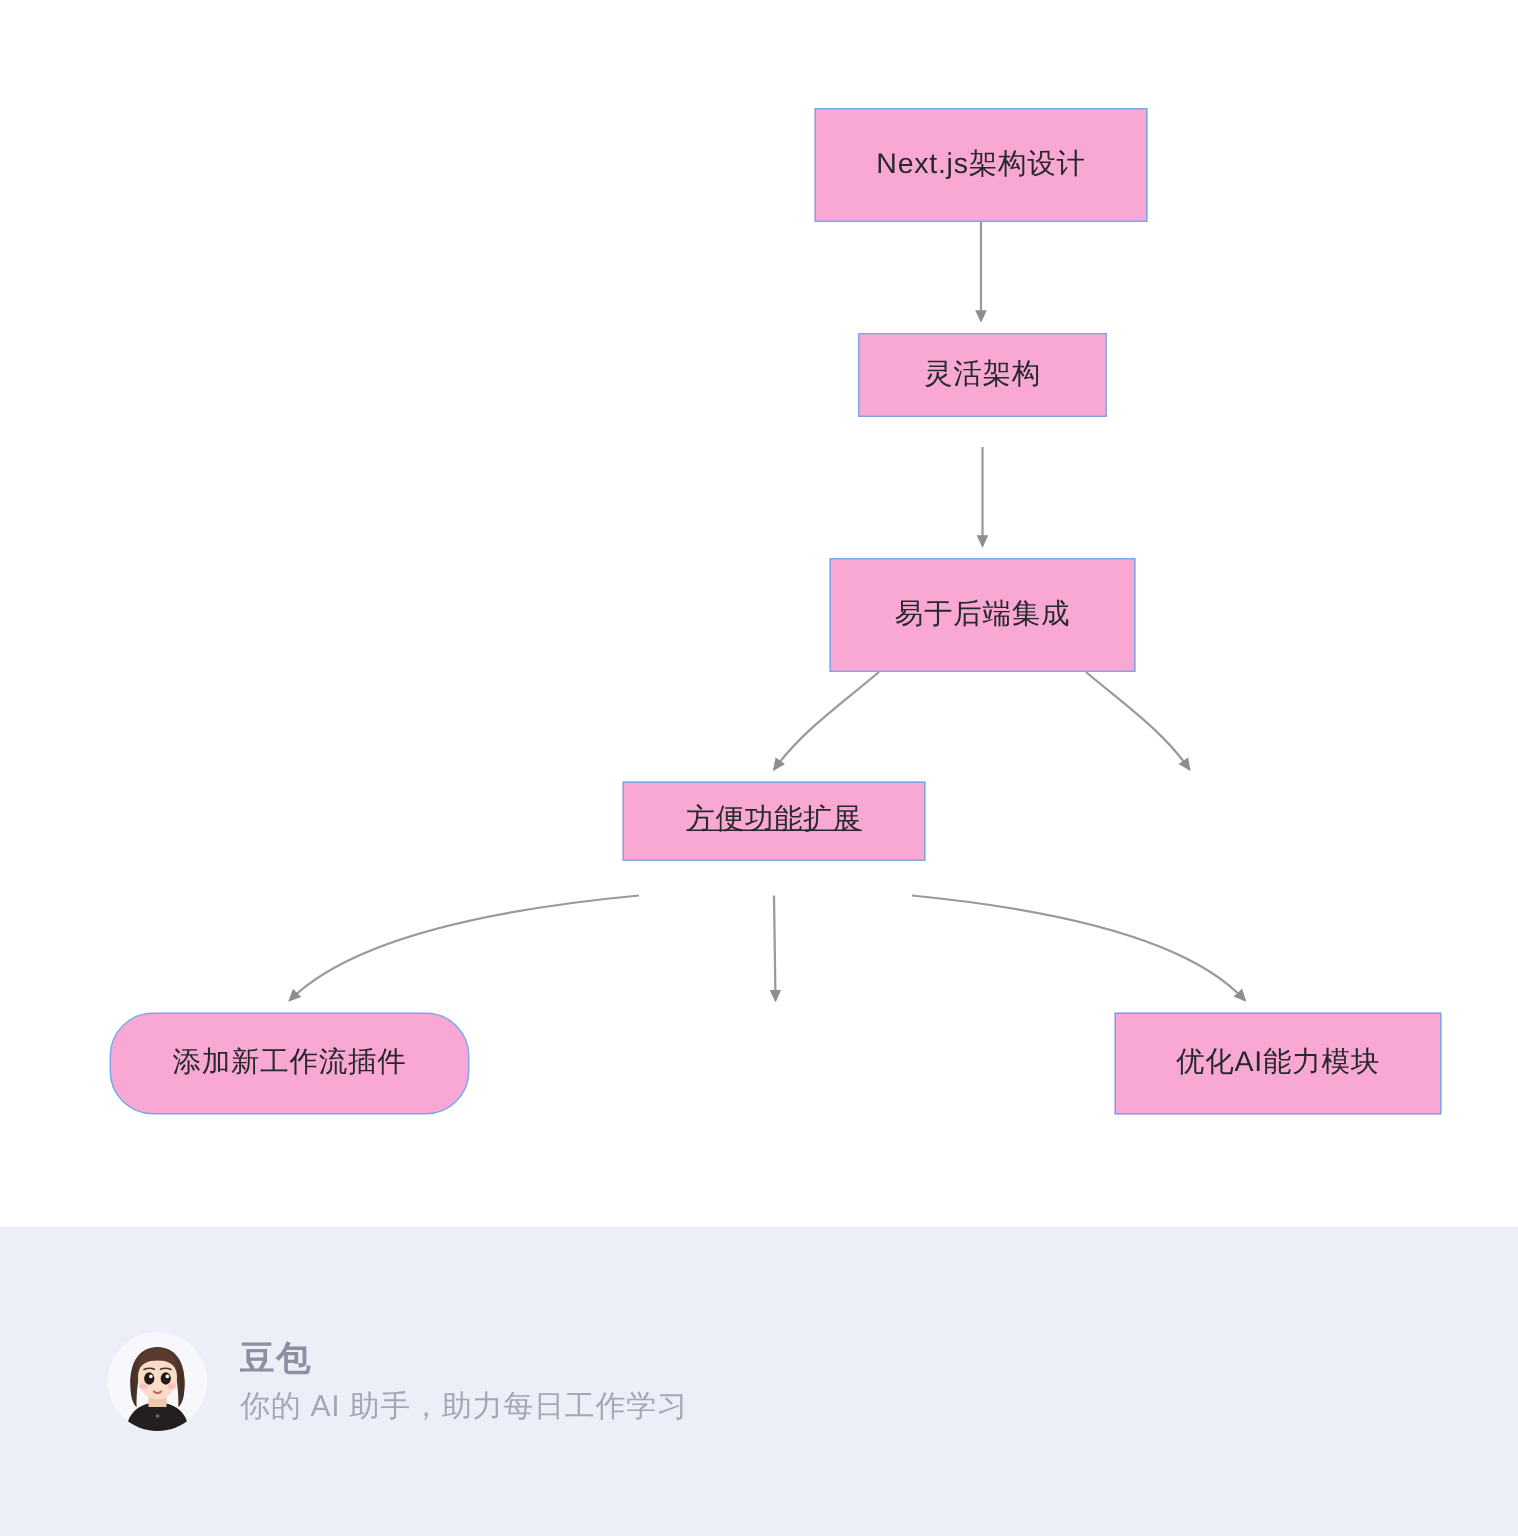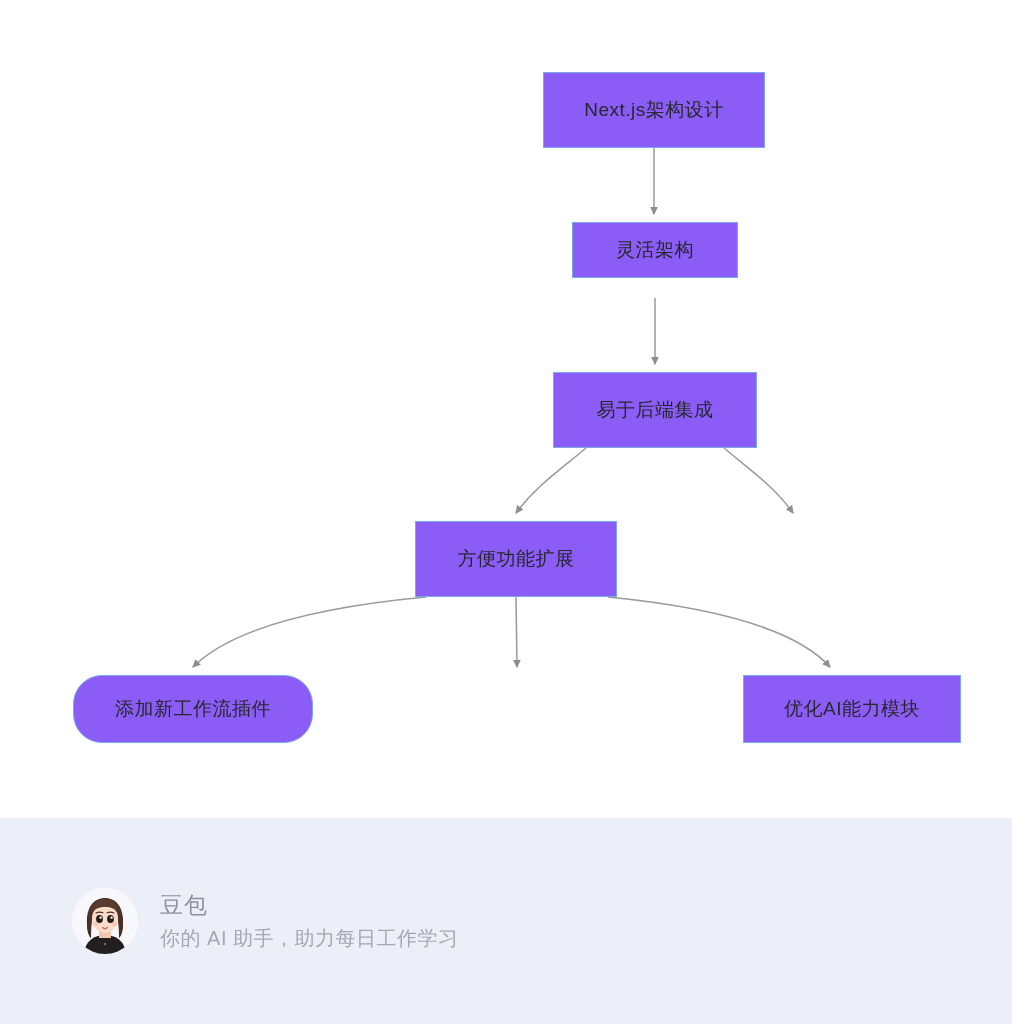--- a/index.html
+++ b/index.html
@@ -29,21 +29,21 @@
     left: 0;
     top: 0;
     width: 1012px;
     height: 818px;
     pointer-events: none;
   }
 
   .node {
     position: absolute;
     box-sizing: border-box;
-    background: #8b5cf6;
+    background: #f9a8d4;
     border: 1.6px solid #7aa9e9;
     display: flex;
     align-items: center;
     justify-content: center;
     text-align: center;
     color: #26282c;
     font-size: 19px;
     letter-spacing: 0.5px;
     line-height: 1.3;
     padding: 4px 10px;
@@ -75,21 +75,21 @@
 
   #brand-text {
     margin-left: 22px;
     display: flex;
     flex-direction: column;
     justify-content: center;
   }
 
   #brand-name {
     font-size: 23px;
-    font-weight: normal;
+    font-weight: bold;
     color: #8c90a0;
     letter-spacing: 1px;
     line-height: 1.25;
   }
 
   #brand-tagline {
     font-size: 20px;
     color: #a4a8b6;
     letter-spacing: 0.5px;
     margin-top: 5px;
@@ -125,21 +125,21 @@
       <path d="M608,597 C700,606 792,625 830,667"></path>
     </g>
   </svg>
 
   <div class="node" style="left:543px; top:72px; width:222px; height:76px;">Next.js架构设计</div>
 
   <div class="node" style="left:572px; top:222px; width:166px; height:56px;">灵活架构</div>
 
   <div class="node" style="left:553px; top:372px; width:204px; height:76px;">易于后端集成</div>
 
-  <div class="node" style="left:415px; top:521px; width:202px; height:76px;">方便功能扩展</div>
+  <div class="node" style="left:415px; top:521px; width:202px; height:53px;text-decoration:underline;">方便功能扩展</div>
 
 
   <div class="node" style="left:73px; top:675px; width:240px; height:68px;border-radius:29px;">添加新工作流插件</div>
 
 
   <div class="node" style="left:743px; top:675px; width:218px; height:68px;">优化AI能力模块</div>
 
 </div>
 
 <div id="footer">

